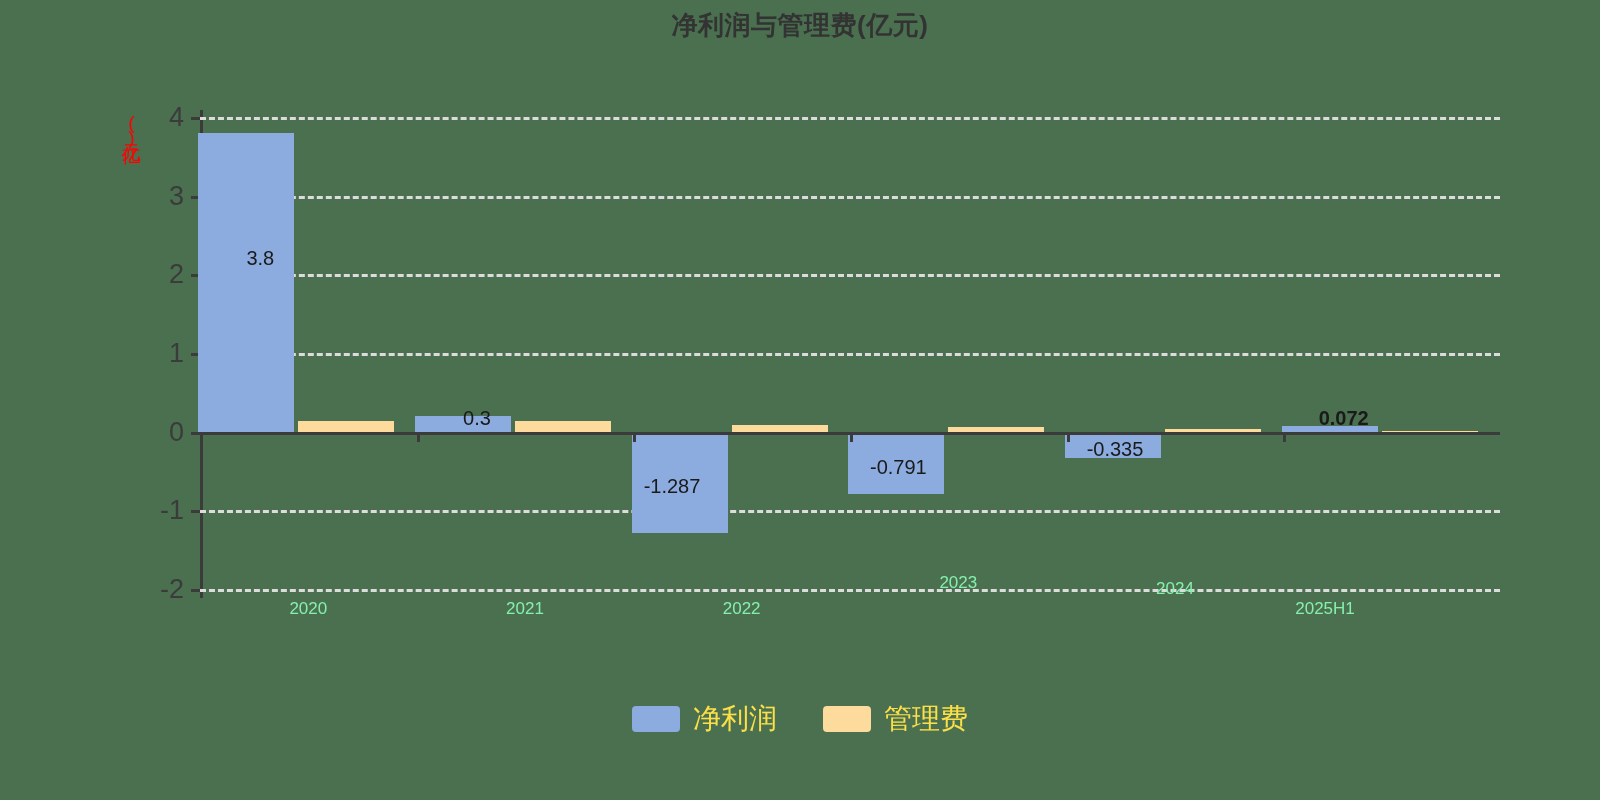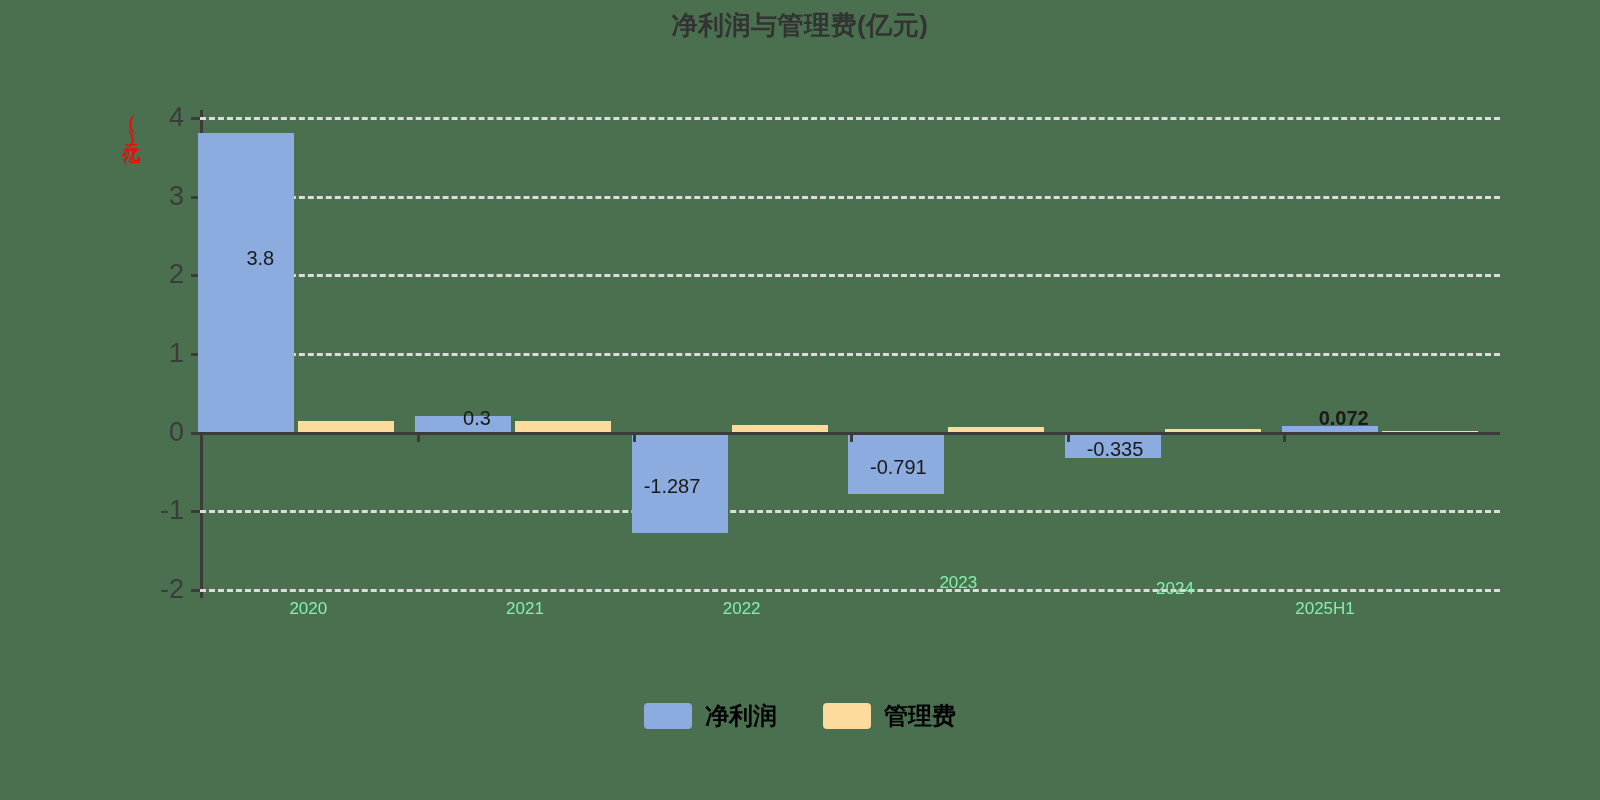--- a/index.html
+++ b/index.html
@@ -112,23 +112,23 @@
   .legend-item {
     display: flex;
     align-items: center;
     gap: 13px;
   }
   .legend-swatch {
     width: 48px; height: 26px;
     border-radius: 4px;
   }
   .legend-label {
-    font-size: 24px;
-    font-weight: bold;
-    color: #000000;
+    font-size: 28px;
+    font-weight: normal;
+    color: #fde047;
   }
   #footer-note {
     position: absolute;
     top: 760px; left: 0; width: 1600px;
     text-align: center;
     font-size: 20px;
     font-weight: bold;
     color: #c8860d;
   }
 </style>

